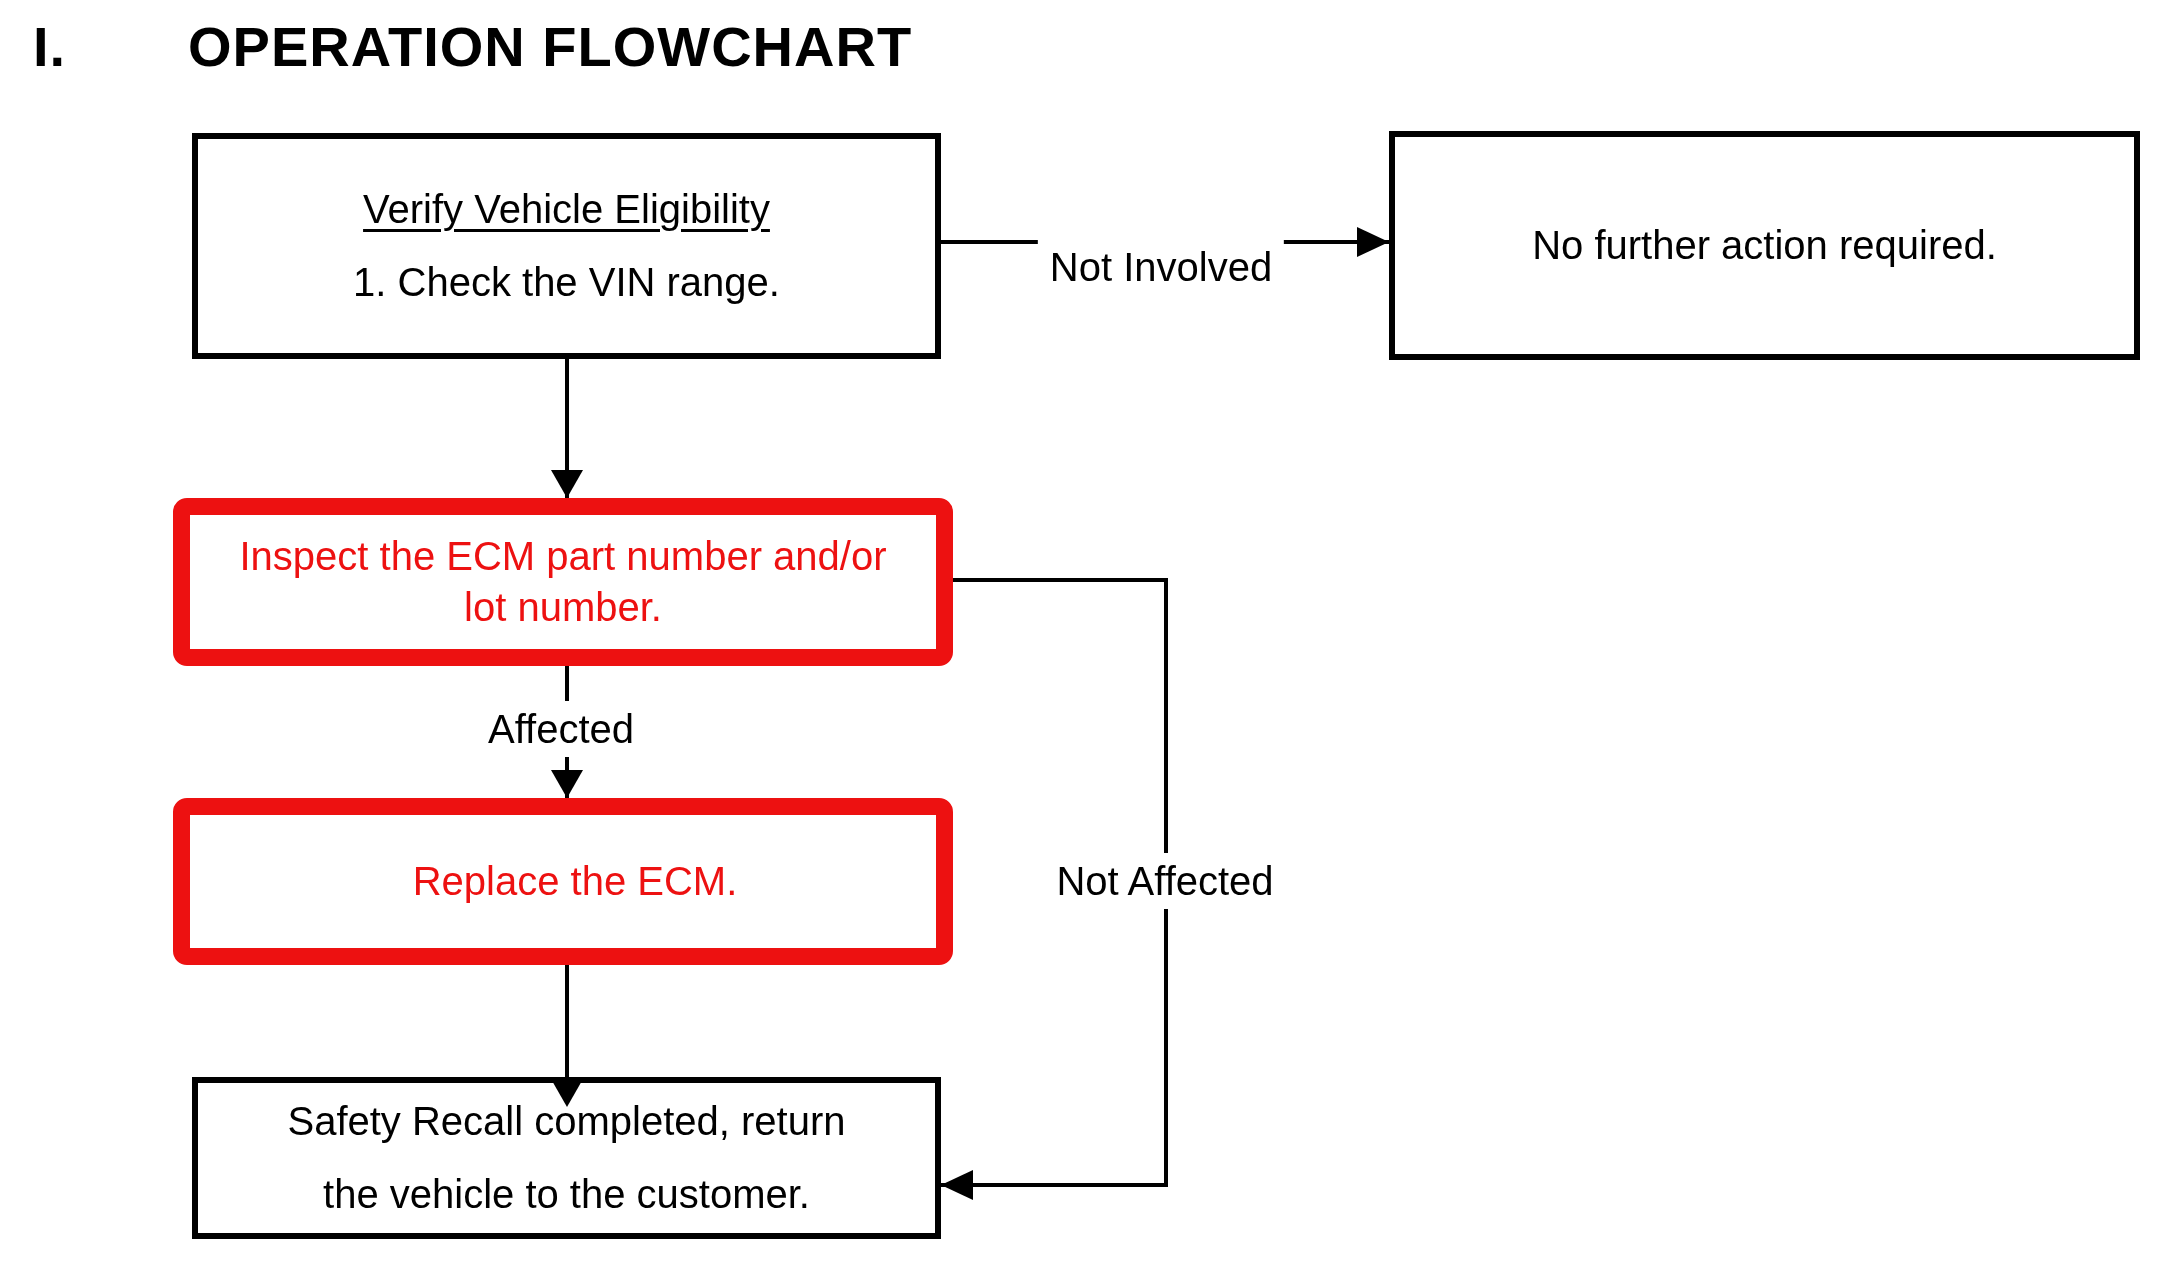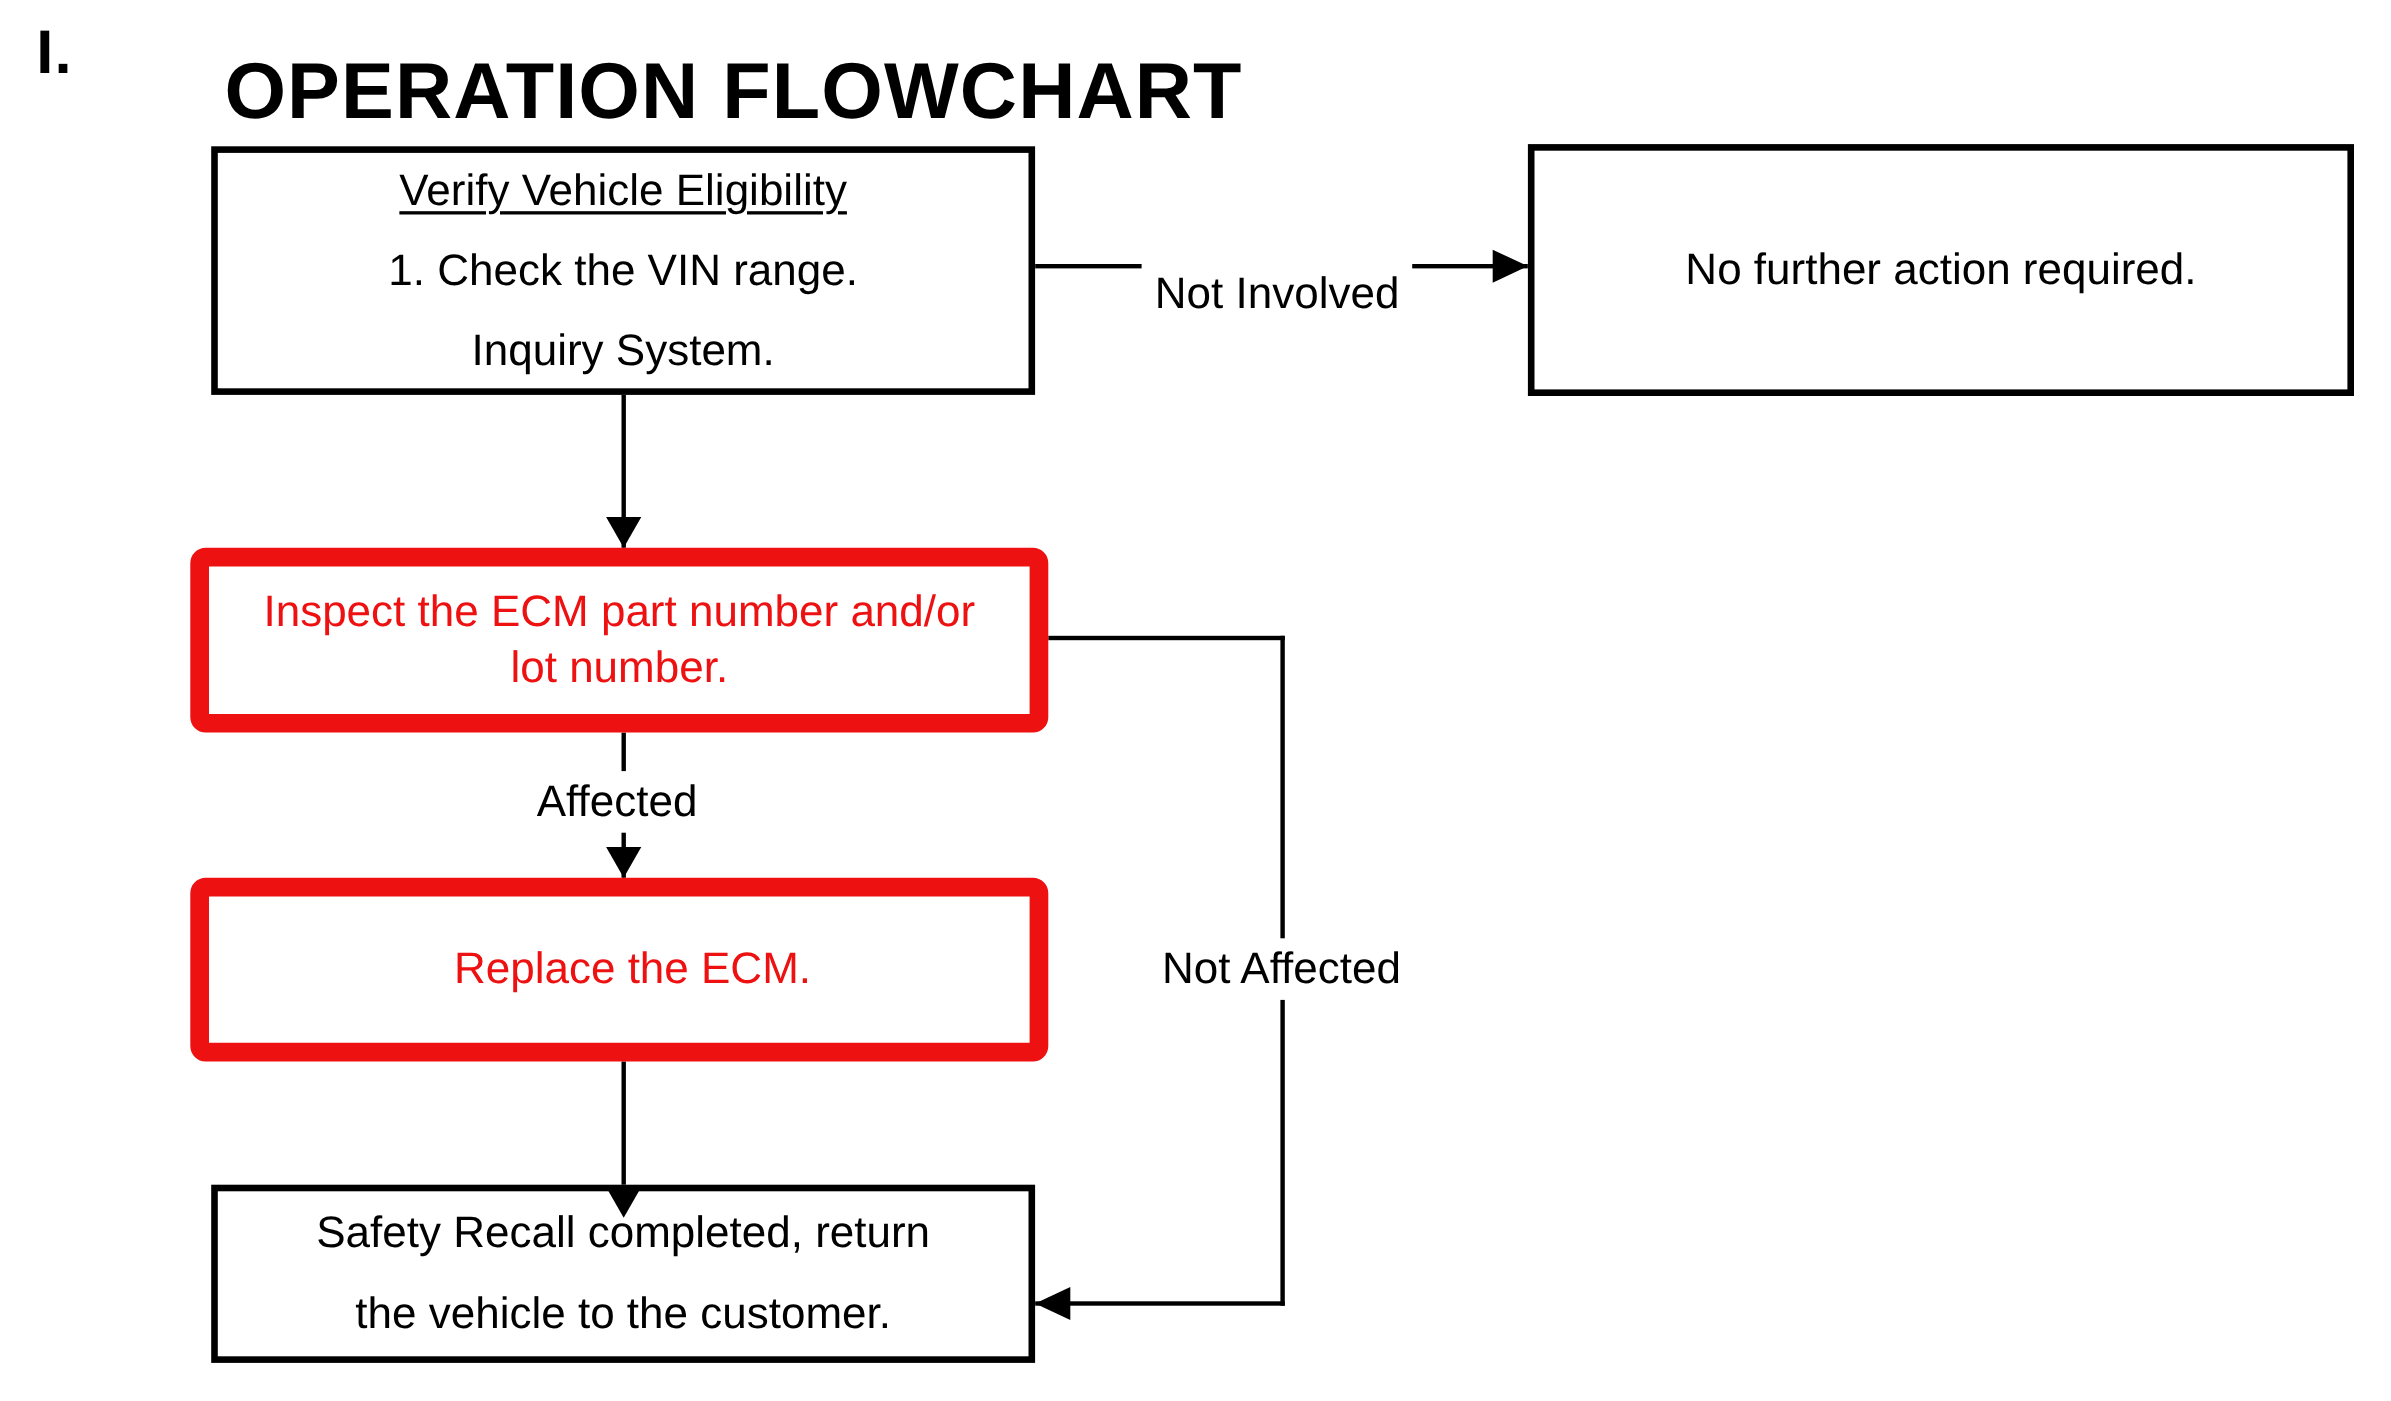--- a/index.html
+++ b/index.html
@@ -14,22 +14,22 @@
   }
   .canvas { position: absolute; top: 0; left: 0; width: 2174px; height: 1274px; }
 
   
   .title-row { position: absolute; top: 14px; left: 0; width: 2174px; height: 80px; }
   .title-numeral {
     position: absolute; left: 33px; top: 0;
     font-size: 56px; font-weight: bold; letter-spacing: 1px;
   }
   .title-text {
-    position: absolute; left: 204px; top: 0;
-    font-size: 72px; font-weight: bold; letter-spacing: 1px; margin-top: 28px;
+    position: absolute; left: 188px; top: 0;
+    font-size: 56px; font-weight: bold; letter-spacing: 1px;
   }
 
   
   .box {
     position: absolute; border: 6px solid var(--ink); background: #ffffff;
     display: flex; flex-direction: column; align-items: center; justify-content: center;
     text-align: center; font-size: 40px; line-height: 53px; z-index: 2; gap: 20px;
   }
   .box div { white-space: nowrap; }
   #box-verify   { left: 192px;  top: 133px;  width: 749px; height: 226px; }
@@ -98,21 +98,20 @@
 <div class="canvas">
 
   <div class="title-row">
     <span class="title-numeral">I.</span>
     <span class="title-text">OPERATION FLOWCHART</span>
   </div>
 
   <div class="box" id="box-verify">
     <div class="underlined">Verify Vehicle Eligibility</div>
     <div>1. Check the VIN range.</div>
-    <div>Inquiry System.</div>
   </div>
 
   <div class="box" id="box-noaction">
     <div>No further action required.</div>
   </div>
 
   <div class="box-red" id="box-inspect">
     <div>Inspect the ECM part number and/or</div>
     <div>lot number.</div>
   </div>

